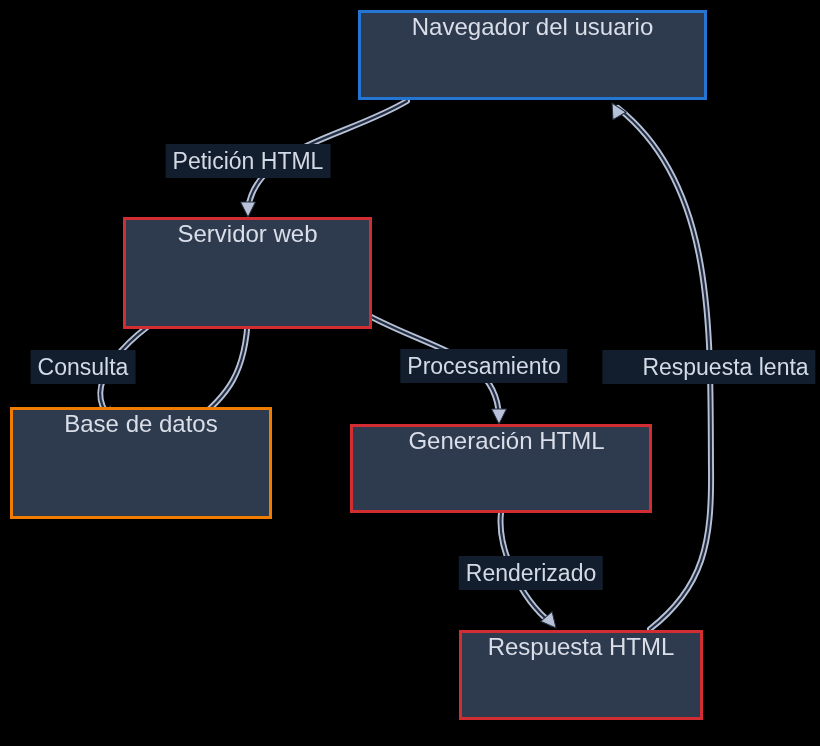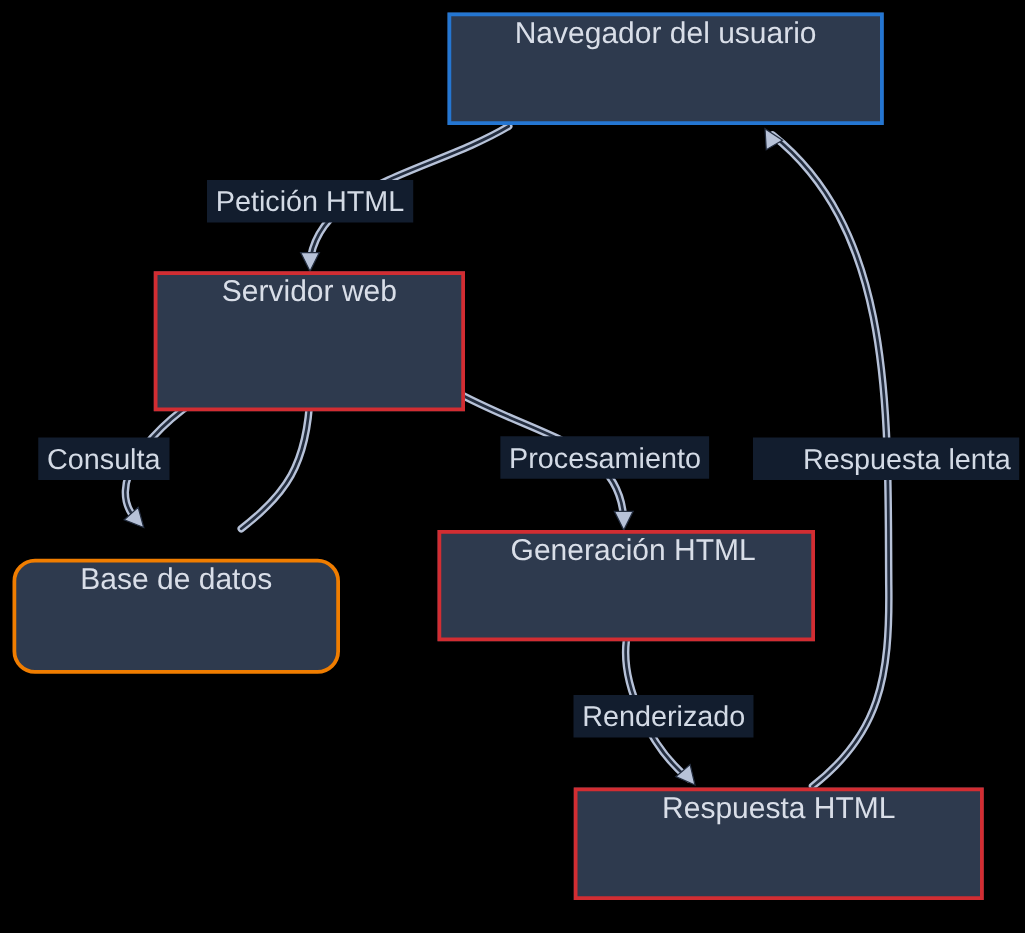--- a/index.html
+++ b/index.html
@@ -28,23 +28,23 @@
     font-size:23px;line-height:28px;padding:3px 7px;white-space:nowrap;
   }
   .node{
     position:absolute;z-index:3;display:flex;align-items:flex-start;justify-content:center;
     background:var(--node-fill);color:var(--node-text);
     border:3.5px solid #888;box-sizing:border-box;
     font-size:24px;white-space:nowrap;
   }
   .node-navegador{left:358px;top:10px;width:349px;height:90px;}
   .node-servidor{left:123px;top:217px;width:249px;height:112px;}
-  .node-base{left:10px;top:447px;width:262px;height:92px;border-radius:18px;}
+  .node-base{left:10px;top:407px;width:262px;height:112px;}
   .node-generacion{left:350px;top:424px;width:302px;height:89px;padding-left:11px;}
-  .node-respuesta{left:459px;top:630px;width:328px;height:90px;}
+  .node-respuesta{left:459px;top:630px;width:244px;height:90px;}
   .lbl-peticion{left:248px;top:161px;}
   .lbl-consulta{left:83px;top:367px;}
   .lbl-datos{left:248px;top:367px;}
   .lbl-procesamiento{left:484px;top:366px;}
   .lbl-respuesta-lenta{left:709px;top:367px;padding-left:40px;}
   .lbl-renderizado{left:500px;top:573px;margin-left:31px;}
 </style>
 </head>
 <body>
 

